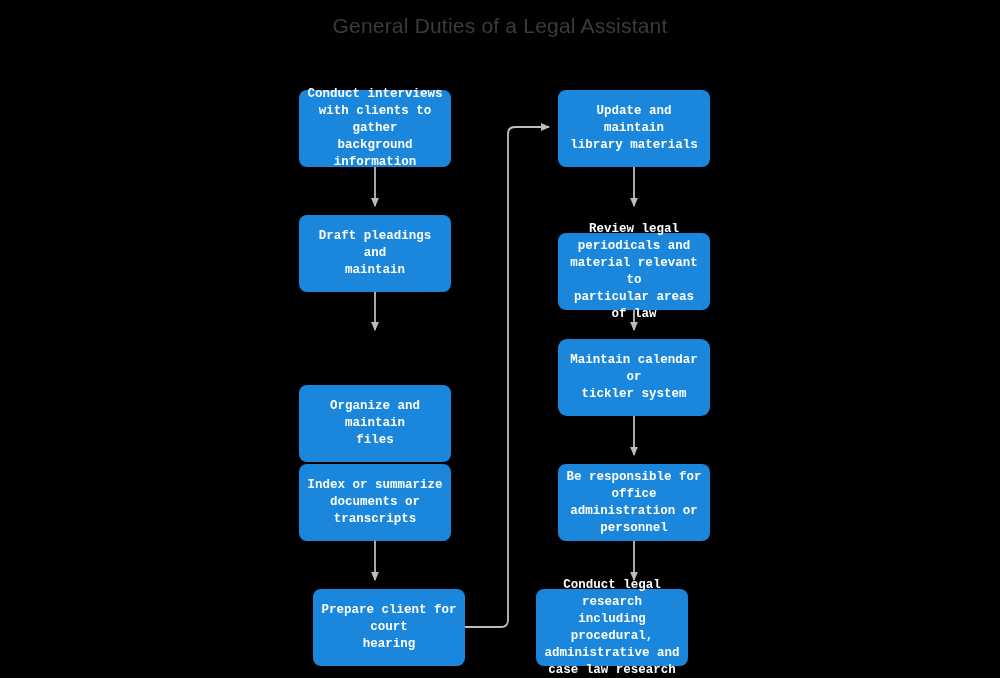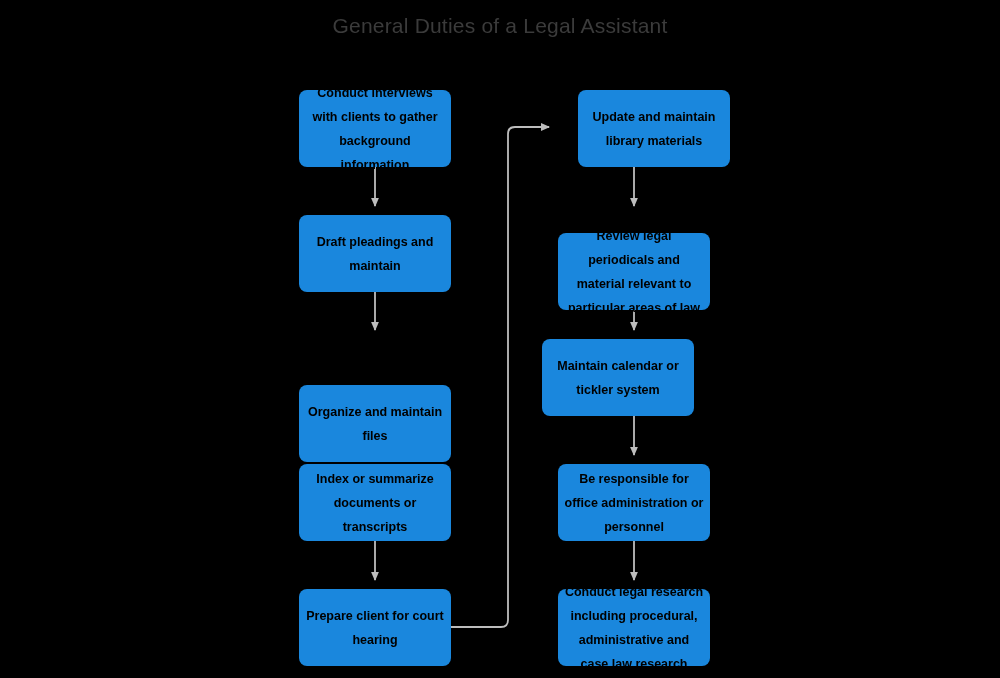--- a/index.html
+++ b/index.html
@@ -34,26 +34,26 @@
     width: 152px;
     height: 77px;
     background: #1a87dd;
     border-radius: 8px;
     display: flex;
     align-items: center;
     justify-content: center;
     padding: 2px 6px;
   }
   .node-label {
-    color: #000000;
+    color: #ffffff;
     font-size: 12.5px;
     font-weight: bold;
-    line-height: 24px;
+    line-height: 17px;
     text-align: center;
-    font-family: Liberation Sans, sans-serif;
+    font-family: Liberation Mono, monospace;
     white-space: pre-line;
   }
   #edge-layer {
     position: absolute;
     left: 0;
     top: 0;
     width: 1000px;
     height: 678px;
     pointer-events: none;
   }
@@ -101,48 +101,48 @@
     <span class="node-label">Organize and maintain
 files</span>
   </div>
 
   <div class="node" style="left:299px; top:464px;">
     <span class="node-label">Index or summarize
 documents or
 transcripts</span>
   </div>
 
-  <div class="node" style="left:299px; top:589px;">
+  <div class="node" style="left:313px; top:589px;">
     <span class="node-label">Prepare client for court
 hearing</span>
   </div>
 
-  <div class="node" style="left:578px; top:90px;">
+  <div class="node" style="left:558px; top:90px;">
     <span class="node-label">Update and maintain
 library materials</span>
   </div>
 
   <div class="node" style="left:558px; top:233px;">
     <span class="node-label">Review legal
 periodicals and
 material relevant to
 particular areas of law</span>
   </div>
 
-  <div class="node" style="left:542px; top:339px;">
+  <div class="node" style="left:558px; top:339px;border-radius:9px;">
     <span class="node-label">Maintain calendar or
 tickler system</span>
   </div>
 
   <div class="node" style="left:558px; top:464px;">
     <span class="node-label">Be responsible for
 office administration or
 personnel</span>
   </div>
 
-  <div class="node" style="left:558px; top:589px;">
+  <div class="node" style="left:536px; top:589px;">
     <span class="node-label">Conduct legal research
 including procedural,
 administrative and
 case law research</span>
   </div>
 
 </div>
 
 </body></html>

